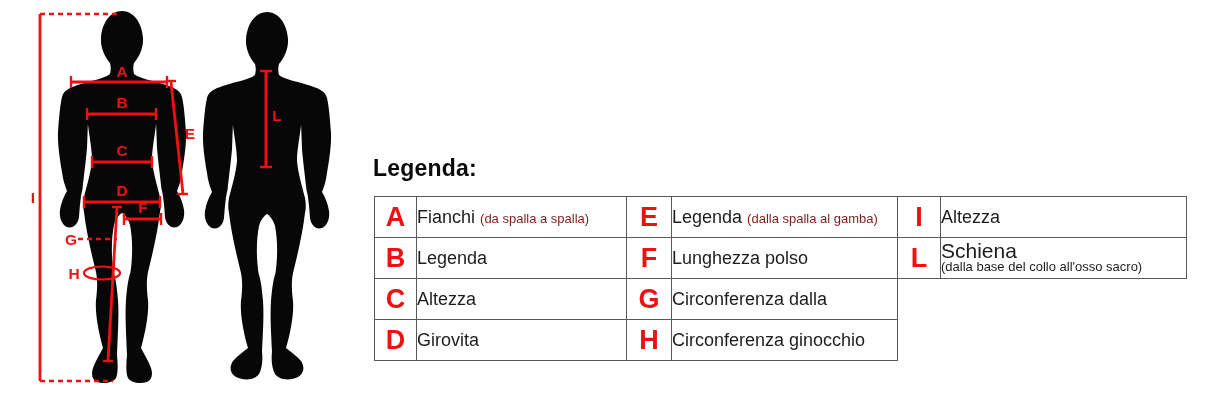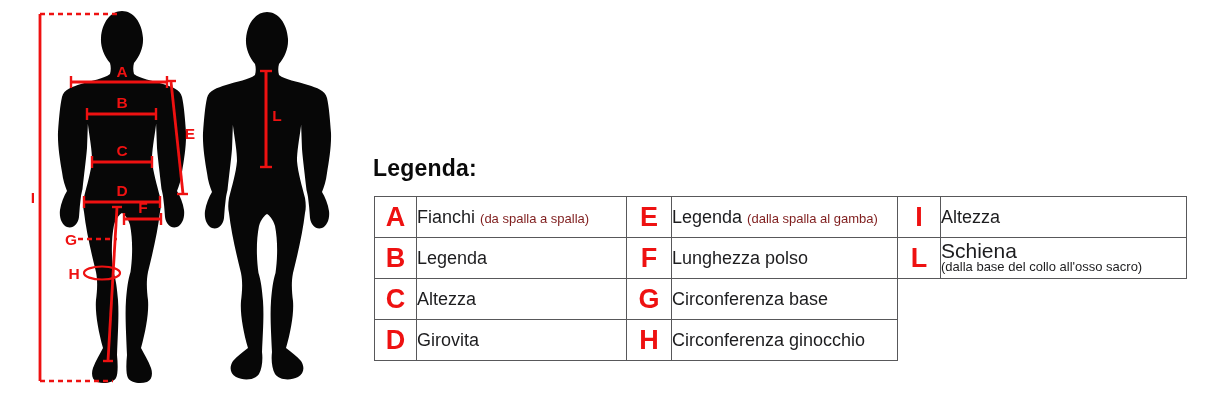--- a/index.html
+++ b/index.html
@@ -253,21 +253,21 @@
         <span>Legenda</span>
         <span class="note-inline">(dalla spalla al gamba)</span>
       </td>
     </tr>
     <tr>
       <td class="cell-letter">F</td>
       <td class="cell-desc">Lunghezza polso</td>
     </tr>
     <tr>
       <td class="cell-letter">G</td>
-      <td class="cell-desc">Circonferenza base</td>
+      <td class="cell-desc">Circonferenza dalla</td>
     </tr>
     <tr>
       <td class="cell-letter">H</td>
       <td class="cell-desc">Circonferenza ginocchio</td>
     </tr>
   </tbody>
     </table>
 
   <table class="lt-table" id="t3">
     <tbody>

